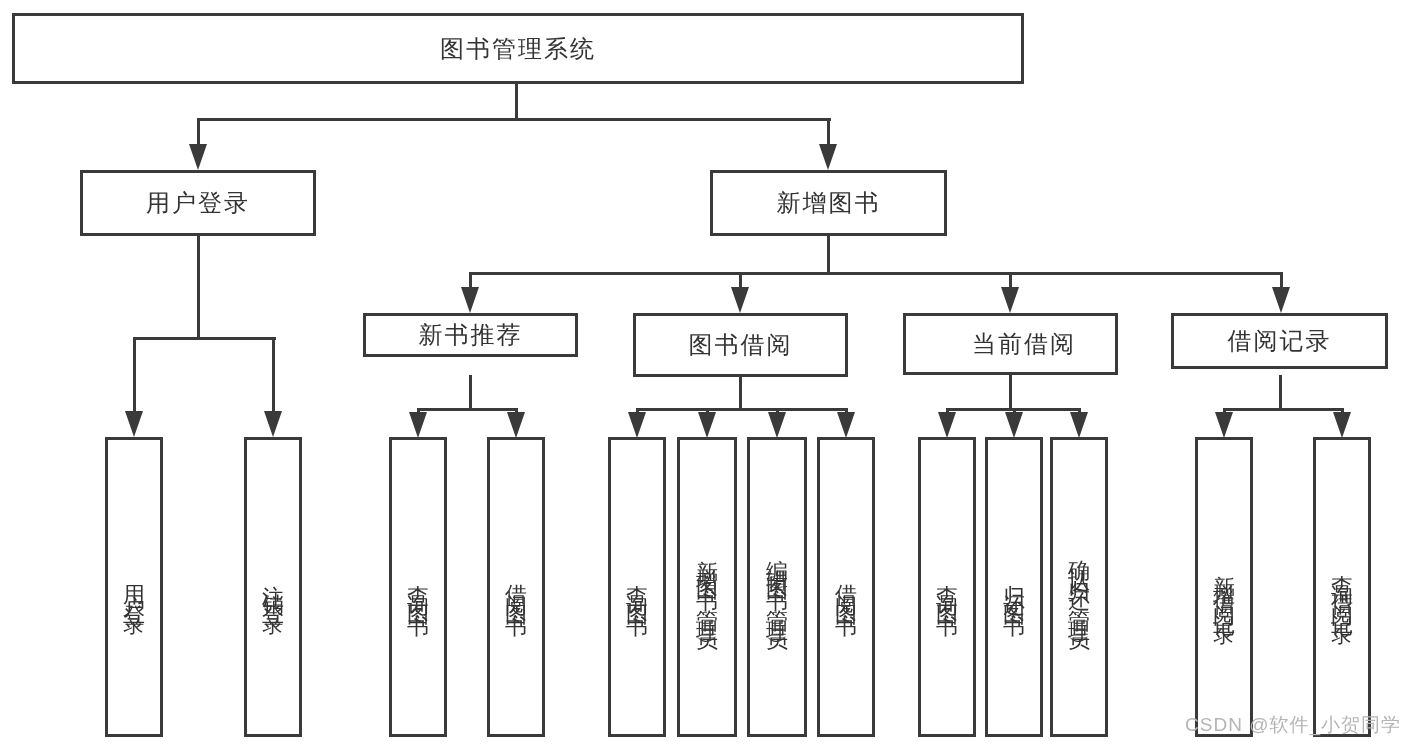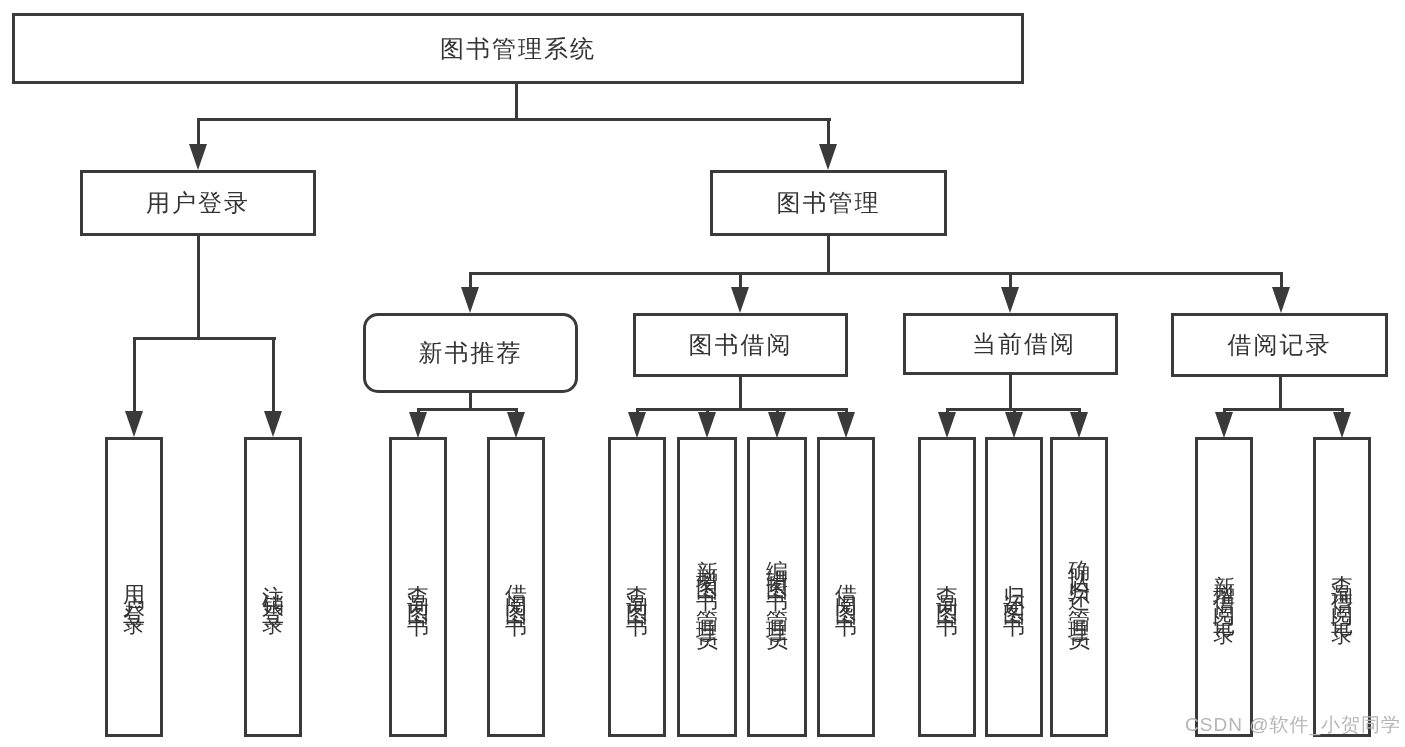--- a/index.html
+++ b/index.html
@@ -87,51 +87,51 @@
   <div class="line" style="left:197px; top:118px; width:634px; height:3px;"></div>
   <div class="line" style="left:197px; top:118px; width:3px; height:29px;"></div>
   <div class="line" style="left:827px; top:118px; width:3px; height:29px;"></div>
   <div class="arrow" style="left:189px; top:144px;"></div>
   <div class="arrow" style="left:819px; top:144px;"></div>
 
   <div class="hbox" style="left:80px; top:170px; width:236px; height:66px;">
     <span>用户登录</span>
   </div>
   <div class="hbox" style="left:710px; top:170px; width:237px; height:66px;">
-    <span>图书管理</span>
+    <span>新增图书</span>
   </div>
 
   <div class="line" style="left:197px; top:236px; width:3px; height:101px;"></div>
   <div class="line" style="left:133px; top:337px; width:143px; height:3px;"></div>
   <div class="line" style="left:133px; top:337px; width:3px; height:76px;"></div>
   <div class="line" style="left:272px; top:337px; width:3px; height:76px;"></div>
   <div class="arrow" style="left:125px; top:411px;"></div>
   <div class="arrow" style="left:264px; top:411px;"></div>
 
   <div class="line" style="left:827px; top:236px; width:3px; height:36px;"></div>
   <div class="line" style="left:469px; top:272px; width:814px; height:3px;"></div>
   <div class="line" style="left:469px; top:272px; width:3px; height:17px;"></div>
   <div class="line" style="left:739px; top:272px; width:3px; height:17px;"></div>
   <div class="line" style="left:1009px; top:272px; width:3px; height:17px;"></div>
   <div class="line" style="left:1280px; top:272px; width:3px; height:17px;"></div>
   <div class="arrow" style="left:461px; top:287px;"></div>
   <div class="arrow" style="left:731px; top:287px;"></div>
   <div class="arrow" style="left:1001px; top:287px;"></div>
   <div class="arrow" style="left:1272px; top:287px;"></div>
 
-  <div class="hbox" style="left:363px; top:313px; width:215px; height:80px;border-radius:15px;">
+  <div class="hbox" style="left:363px; top:313px; width:215px; height:44px;">
     <span>新书推荐</span>
   </div>
   <div class="hbox" style="left:633px; top:313px; width:215px; height:64px;">
     <span>图书借阅</span>
   </div>
   <div class="hbox" style="left:903px; top:313px; width:215px; height:62px;padding-left:27px;">
     <span>当前借阅</span>
   </div>
-  <div class="hbox" style="left:1171px; top:313px; width:217px; height:64px;">
+  <div class="hbox" style="left:1171px; top:313px; width:217px; height:56px;">
     <span>借阅记录</span>
   </div>
 
   <div class="line" style="left:469px; top:375px; width:3px; height:33px;"></div>
   <div class="line" style="left:417px; top:408px; width:101px; height:3px;"></div>
   <div class="line" style="left:417px; top:408px; width:3px; height:8px;"></div>
   <div class="line" style="left:515px; top:408px; width:3px; height:8px;"></div>
   <div class="arrow" style="left:409px; top:412px;"></div>
   <div class="arrow" style="left:507px; top:412px;"></div>
 

